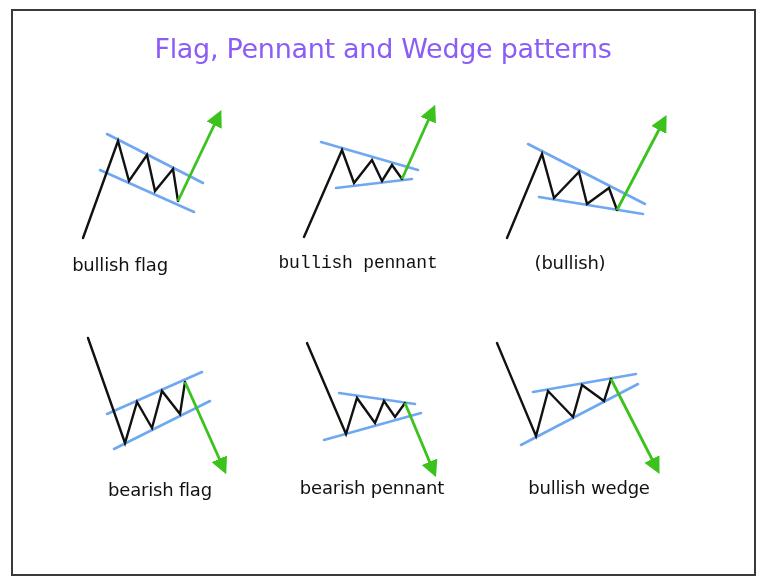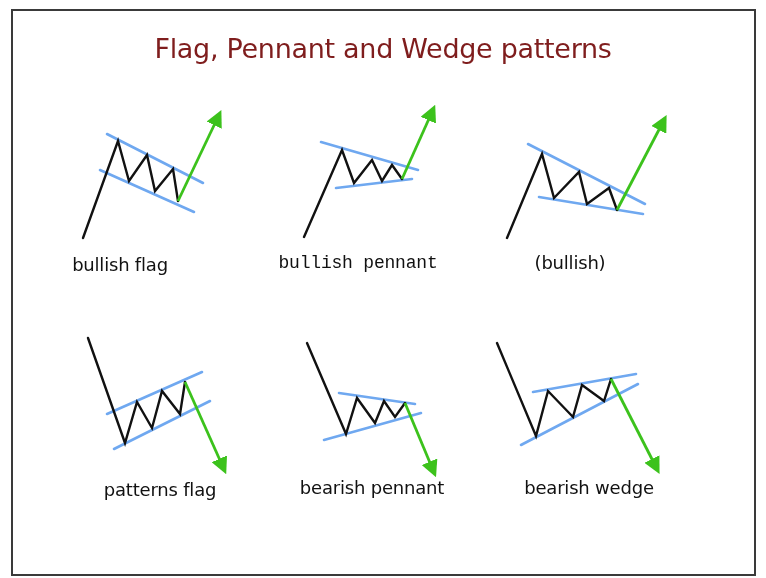--- a/index.html
+++ b/index.html
@@ -1,18 +1,18 @@
 <!DOCTYPE html>
 <html><head>
 <meta charset="utf-8">
 <style>
   html, body { margin: 0; padding: 0; background: #ffffff; }
   body { width: 766px; height: 578px; position: relative; overflow: hidden; font-family: "DejaVu Sans", sans-serif; }
   .frame { position: absolute; left: 11px; top: 9px; width: 741px; height: 563px; border: 2px solid #3a3a3a; background: #ffffff; }
-  .title { position: absolute; left: 0; top: 33px; width: 766px; text-align: center; font-size: 27px; color: #7f1d1d; letter-spacing: -0.3px; }
+  .title { position: absolute; left: 0; top: 33px; width: 766px; text-align: center; font-size: 27px; color: #8b5cf6; letter-spacing: -0.3px; }
   svg.diagram { position: absolute; left: 0; top: 0; }
   .label { position: absolute; font-size: 18px; color: #111111; text-align: center; line-height: 26px; width: 200px; letter-spacing: -0.2px; }
 </style>
 </head>
 <body>
 
 <div class="frame"></div>
 
 <div class="title">Flag, Pennant and Wedge patterns</div>
 
@@ -63,20 +63,20 @@
 <div class="label" style="left:20px; top:252px;">
   <div>bullish flag</div>
 </div>
 <div class="label" style="left:258px; top:250px;font-family:Liberation Mono, monospace;">
   <div>bullish pennant</div>
 </div>
 <div class="label" style="left:470px; top:250px;">
   <div>(bullish)</div>
 </div>
 <div class="label" style="left:60px; top:477px;">
-  <div>patterns flag</div>
+  <div>bearish flag</div>
 </div>
 <div class="label" style="left:272px; top:475px;">
   <div>bearish pennant</div>
 </div>
 <div class="label" style="left:489px; top:475px;">
-  <div>bearish wedge</div>
+  <div>bullish wedge</div>
 </div>
 
 </body></html>

